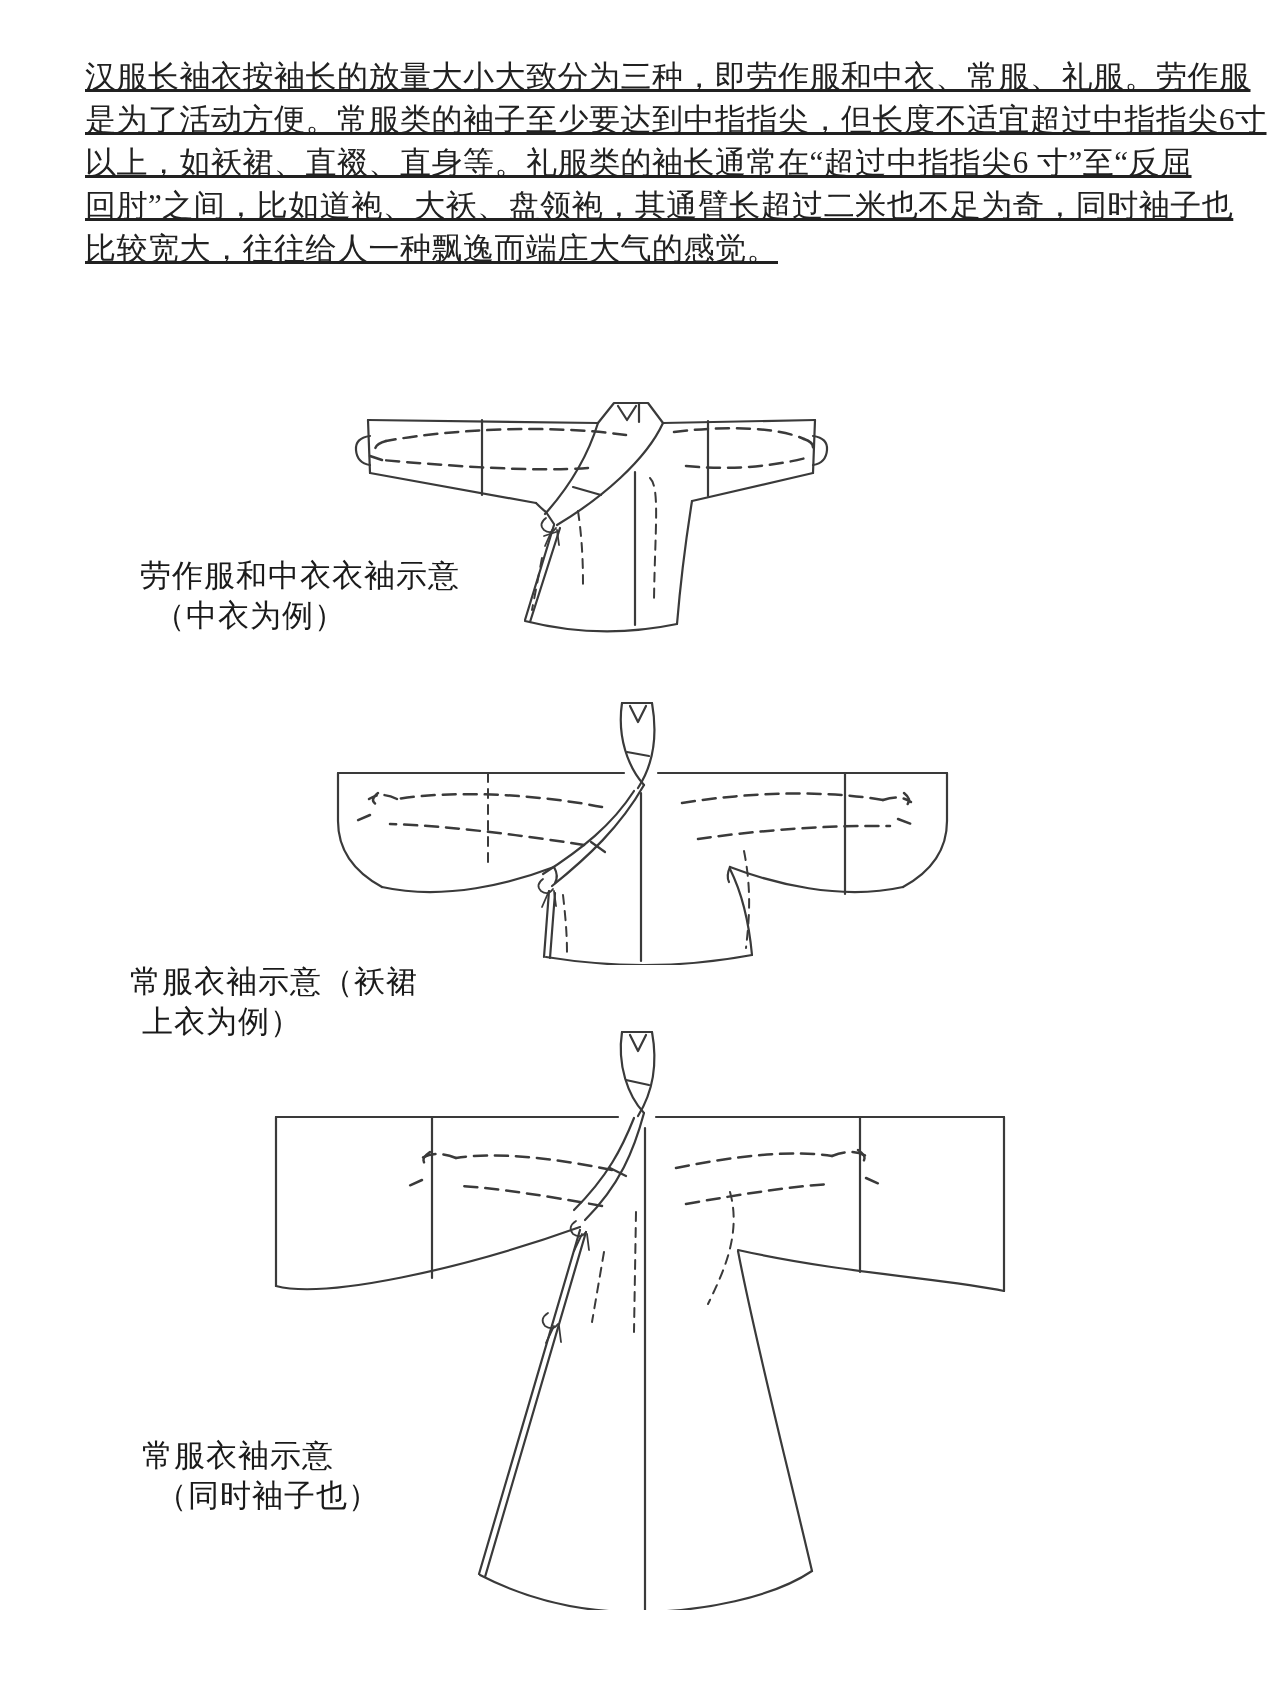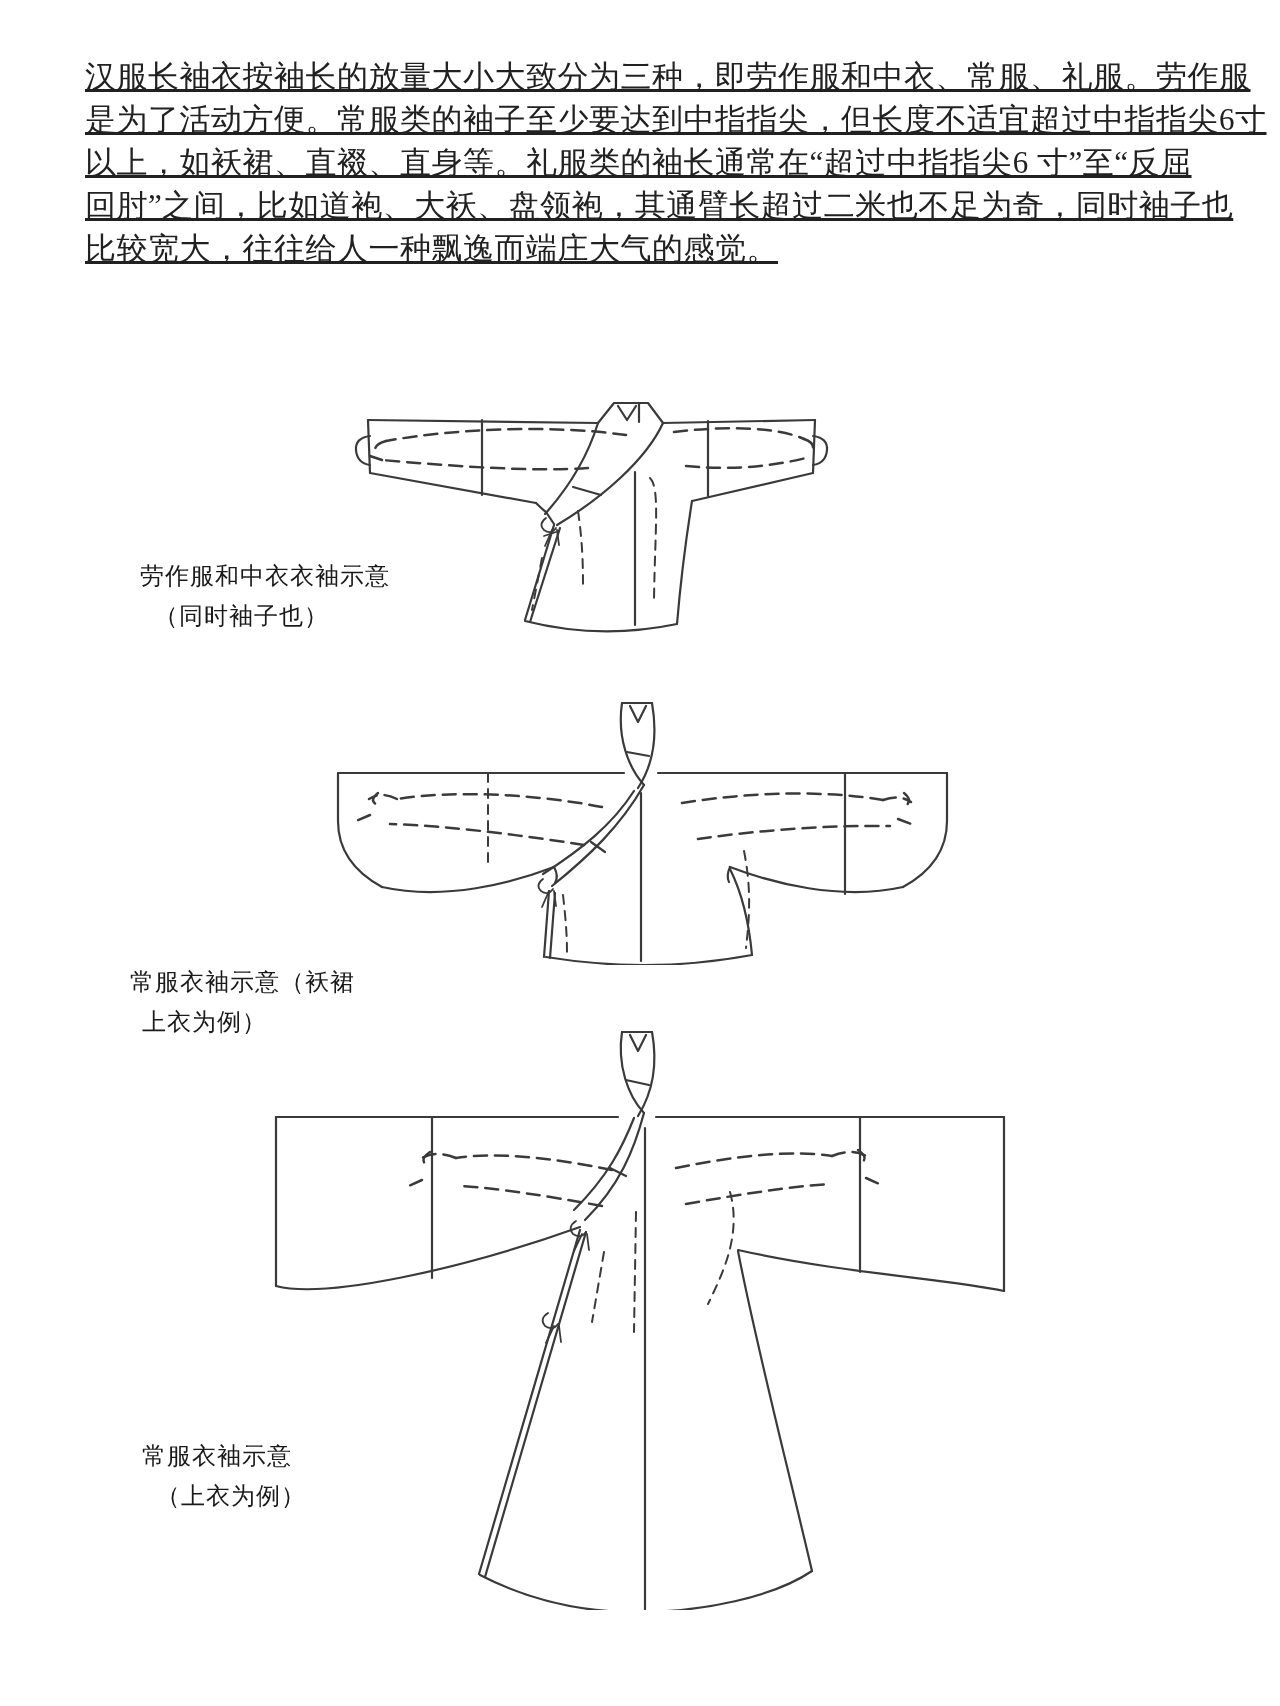--- a/index.html
+++ b/index.html
@@ -17,21 +17,21 @@
     white-space:nowrap; color:var(--ink);text-decoration:underline;
   }
   .pline.no-just { text-align-last:left; }
   .fig { position:absolute; }
   .fig svg { display:block; width:100%; height:100%; }
   .fig path { fill:none; stroke:var(--line); stroke-linecap:round; stroke-linejoin:round; }
   .ol path  { stroke-width:2.2; }
   .dash path { stroke-width:2.5; stroke-dasharray:13 8; }
   .idash path { stroke-width:2; stroke-dasharray:9 7; }
   .tie path { stroke-width:1.8; }
-  .cap { position:absolute; font-size:24px; line-height:40px; color:#1a1a1a; letter-spacing:1px; }
+  .cap { position:absolute; font-size:31px; line-height:40px; color:#1a1a1a; letter-spacing:1px; }
   .cap .l2 { margin-left:14px; }
   .cap.cap2 .l2 { margin-left:12px; }
   .fig1 { left:330px; top:368px; width:510px; height:285px; }
   .fig2 { left:300px; top:695px; width:650px; height:270px; }
   .fig3 { left:230px; top:1020px; width:820px; height:590px; }
   .cap1 { left:140px; top:556px; }
   .cap2 { left:130px; top:962px; }
   .cap3 { left:142px; top:1436px; }
 </style>
 </head>
@@ -92,21 +92,21 @@
       <g class="tie">
         <path d="M 216 150 q -8 6 -2 12 q 7 5 12 -2"></path>
         <path d="M 222 162 l -7 16"></path>
         <path d="M 227 162 l 2 15"></path>
         <path d="M 214 168 l 12 -4"></path>
       </g>
     </svg>
   </div>
   <div class="cap cap1">
     <div class="l1">劳作服和中衣衣袖示意</div>
-    <div class="l2">（同时袖子也）</div>
+    <div class="l2">（中衣为例）</div>
   </div>
 
   <div class="fig fig2">
     <svg viewBox="0 0 650 270">
       <g class="ol">
         <path d="M 38 78 L 324 78"></path>
         <path d="M 358 78 L 647 78"></path>
         <path d="M 38 78 L 38 126 Q 38 168 82 192"></path>
         <path d="M 82 192 C 145 206 212 188 254 172"></path>
         <path d="M 647 78 L 647 126 Q 647 168 603 192"></path>
@@ -208,16 +208,16 @@
         <path d="M 352 214 l -8 17"></path>
         <path d="M 357 214 l 2 16"></path>
         <path d="M 318 293 q -9 6 -3 13 q 8 5 13 -2"></path>
         <path d="M 324 306 l -8 17"></path>
         <path d="M 329 306 l 2 16"></path>
       </g>
     </svg>
   </div>
   <div class="cap cap3">
     <div class="l1">常服衣袖示意</div>
-    <div class="l2">（上衣为例）</div>
+    <div class="l2">（同时袖子也）</div>
   </div>
 
 </div>
 
 </body></html>

